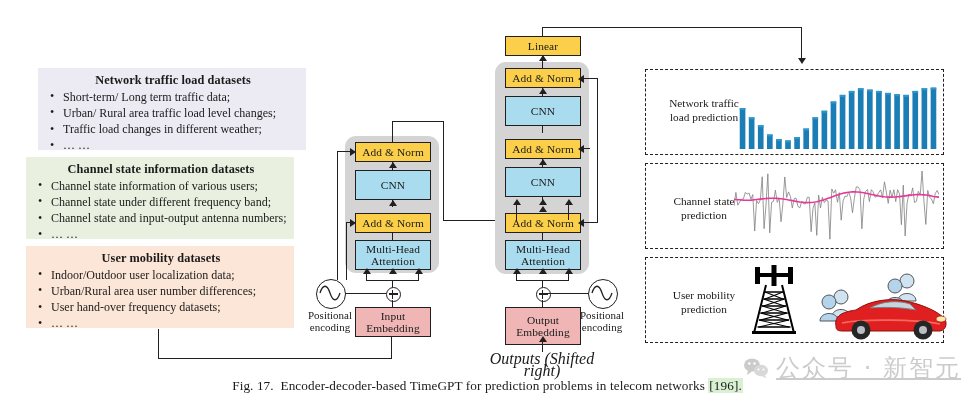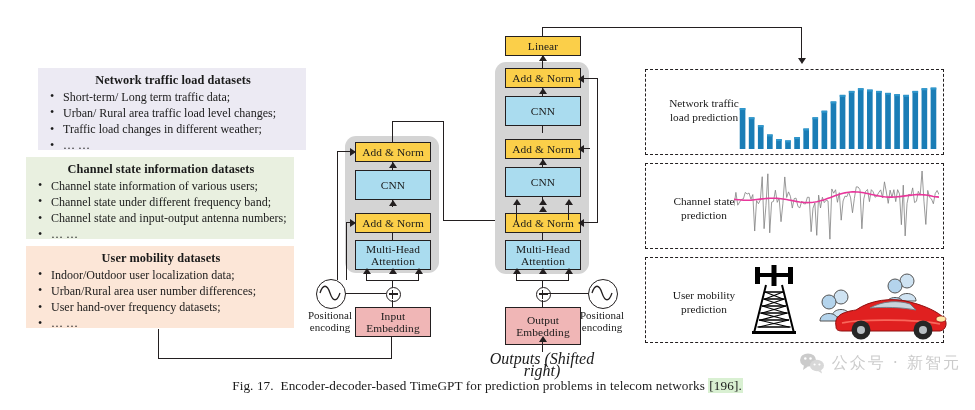--- a/index.html
+++ b/index.html
@@ -61,21 +61,21 @@
   .panel{position:absolute;box-sizing:border-box;border:1.7px dashed #231f20;background:#fff;}
   .panel-lbl{position:absolute;font-size:11.3px;line-height:14px;text-align:center;}
 
   
   .caption{position:absolute;left:0;top:378px;width:975px;text-align:center;
            font-size:13.2px;letter-spacing:.1px;}
   .cite{background:#d9f0d2;padding:0 1px;}
 
   
   .wm{position:absolute;right:14px;top:352px;display:flex;align-items:center;gap:7px;
-      color:#c9c9c9;font-family:"DejaVu Sans",sans-serif;font-size:16px;opacity:.95;}
+      color:#c9c9c9;font-family:"DejaVu Sans",sans-serif;font-size:24px;opacity:.95;text-decoration:underline;}
   .wm-txt{letter-spacing:2px;}
 </style>
 </head>
 <body>
 
 <div class="fig">
 
   <div class="ds-box" id="ds-traffic">
     <div class="ds-title">Network traffic load datasets</div>
     <ul class="ds-list">

